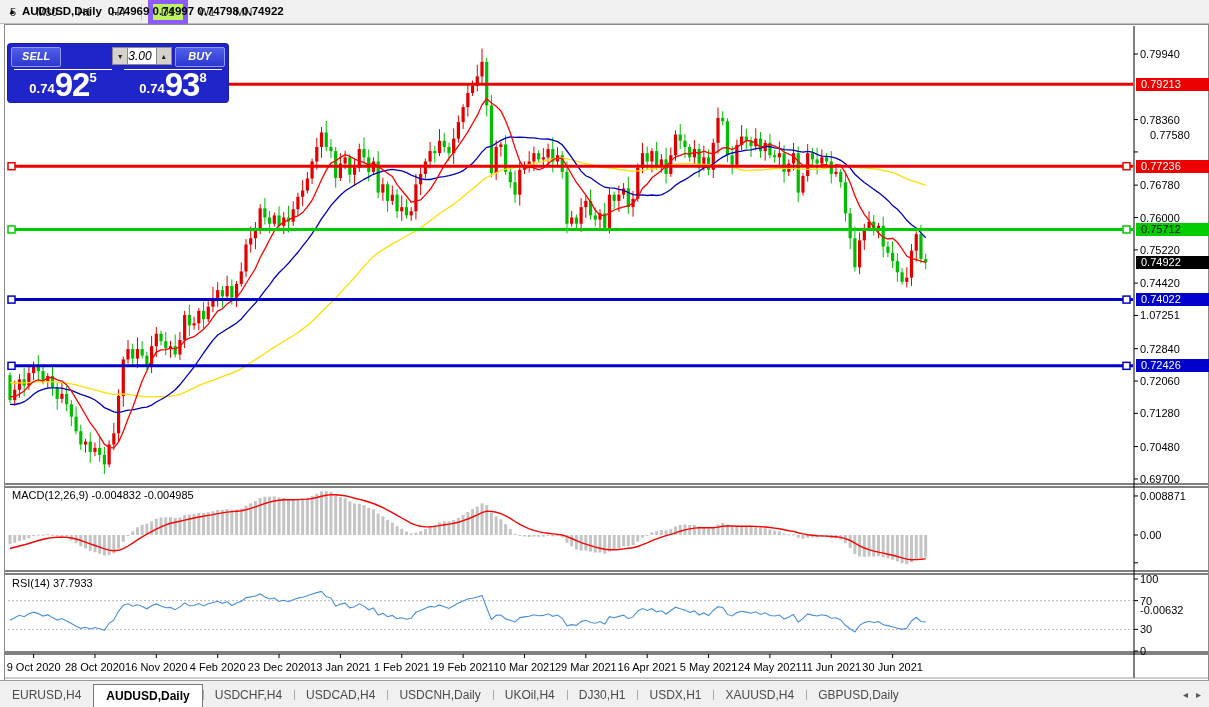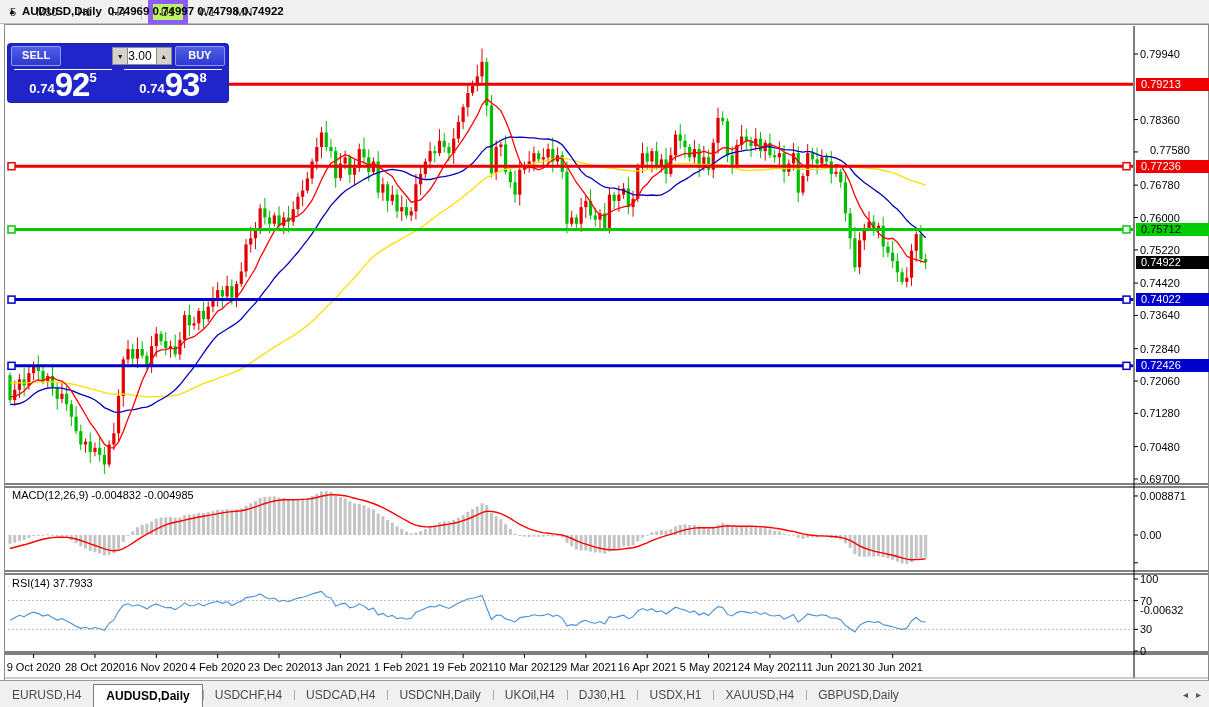--- a/index.html
+++ b/index.html
@@ -22,21 +22,21 @@
   
   .ptick,.itick{position:absolute;left:1140px;font-size:11px;color:#000;white-space:nowrap;}
   .hbox{position:absolute;left:1136px;width:71px;height:13px;line-height:13px;font-size:11px;
         padding-left:5px;white-space:nowrap;}
   .dlabel{position:absolute;top:661px;font-size:11px;color:#000;transform:translateX(-50%);white-space:nowrap;}
   .ind-label{position:absolute;font-size:11px;color:#000;white-space:nowrap;}
 
   
   .trade-panel{position:absolute;left:8px;top:44px;width:220px;height:58px;background:#1f25c8;
                border-radius:3px;box-shadow:0 0 0 1px #1a1fa8;}
-  .tp-row{display:flex;align-items:center;padding:3px 3px 0 3px;height:18px;}
+  .tp-row{display:flex;align-items:flex-start;padding:3px 3px 0 3px;height:18px;font-style:italic;}
   .tp-btn{width:54px;height:18px;line-height:17px;text-align:center;color:#fff;font-size:11px;font-weight:bold;
           background:linear-gradient(#5160e8,#2c38cf);border:1px solid #8f9bf2;border-radius:2px;}
   .spinner{flex:1;display:flex;margin:0 3px;height:18px;padding-left:48px;}
   .spin-btn{width:14px;background:#d6d2ca;border:1px solid #8a8a8a;font-size:7px;color:#223;
             display:flex;align-items:center;justify-content:center;}
   .vol-field{flex:1;background:#fff;border:1px solid #8a8a8a;border-left:none;border-right:none;
              text-align:right;font-size:12px;line-height:16px;padding-right:4px;color:#000;}
   .tp-prices{display:flex;margin-top:3px;}
   .tp-half{width:50%;padding:1px 4px 0 4px;box-sizing:border-box;}
   .tp-line{border-top:1px solid #fff;margin:0 2px;}
@@ -775,26 +775,26 @@
       </div>
     </div>
   </div>
 
   <div class="ind-label" style="left:12px;top:489px">MACD(12,26,9) -0.004832 -0.004985</div>
   <div class="ind-label" style="left:12px;top:577px">RSI(14) 37.7933</div>
 
   <div id="axis-labels">
       <div class="ptick" style="top: 48px;">0.79940</div>
       <div class="ptick" style="top: 113.57px;">0.78360</div>
-      <div class="ptick" style="top: 144px; padding-left: 10px;">0.77580</div>
+      <div class="ptick" style="top: 129px; padding-left: 10px;">0.77580</div>
       <div class="ptick" style="top: 179.14px;">0.76780</div>
       <div class="ptick" style="top: 211.51px;">0.76000</div>
       <div class="ptick" style="top: 243.88px;">0.75220</div>
       <div class="ptick" style="top: 277.08px;">0.74420</div>
-      <div class="ptick" style="top: 309.45px;">0.73640</div>
+      <div class="ptick" style="top: 309.45px;">1.07251</div>
       <div class="ptick" style="top: 342.65px;">0.72840</div>
       <div class="ptick" style="top: 375.02px;">0.72060</div>
       <div class="ptick" style="top: 407.39px;">0.71280</div>
       <div class="ptick" style="top: 440.59px;">0.70480</div>
       <div class="ptick" style="top: 472.96px;">0.69700</div>
       <div class="itick" style="top: 489.968px;">0.008871</div>
       <div class="itick" style="top: 529px;">0.00</div>
       <div class="itick" style="top: 556.808px; margin-top: 47px;">-0.00632</div>
       <div class="itick" style="top: 573px;">100</div>
       <div class="itick" style="top: 594.6px;">70</div>

